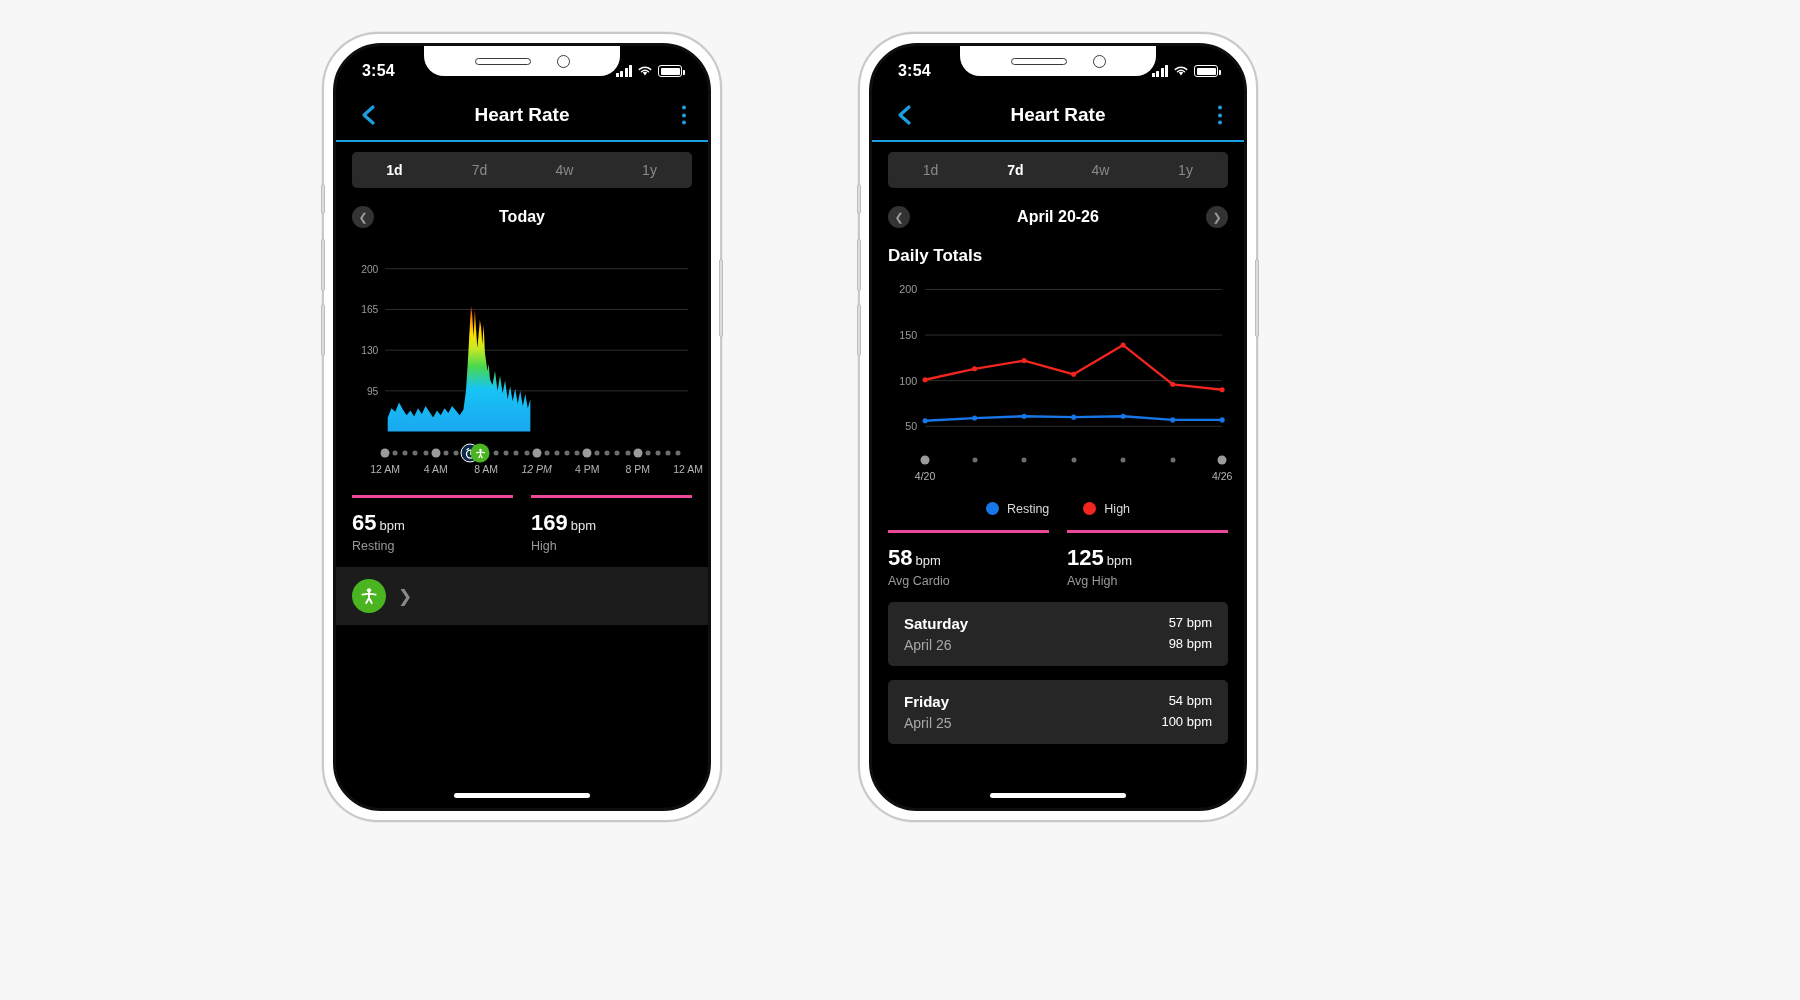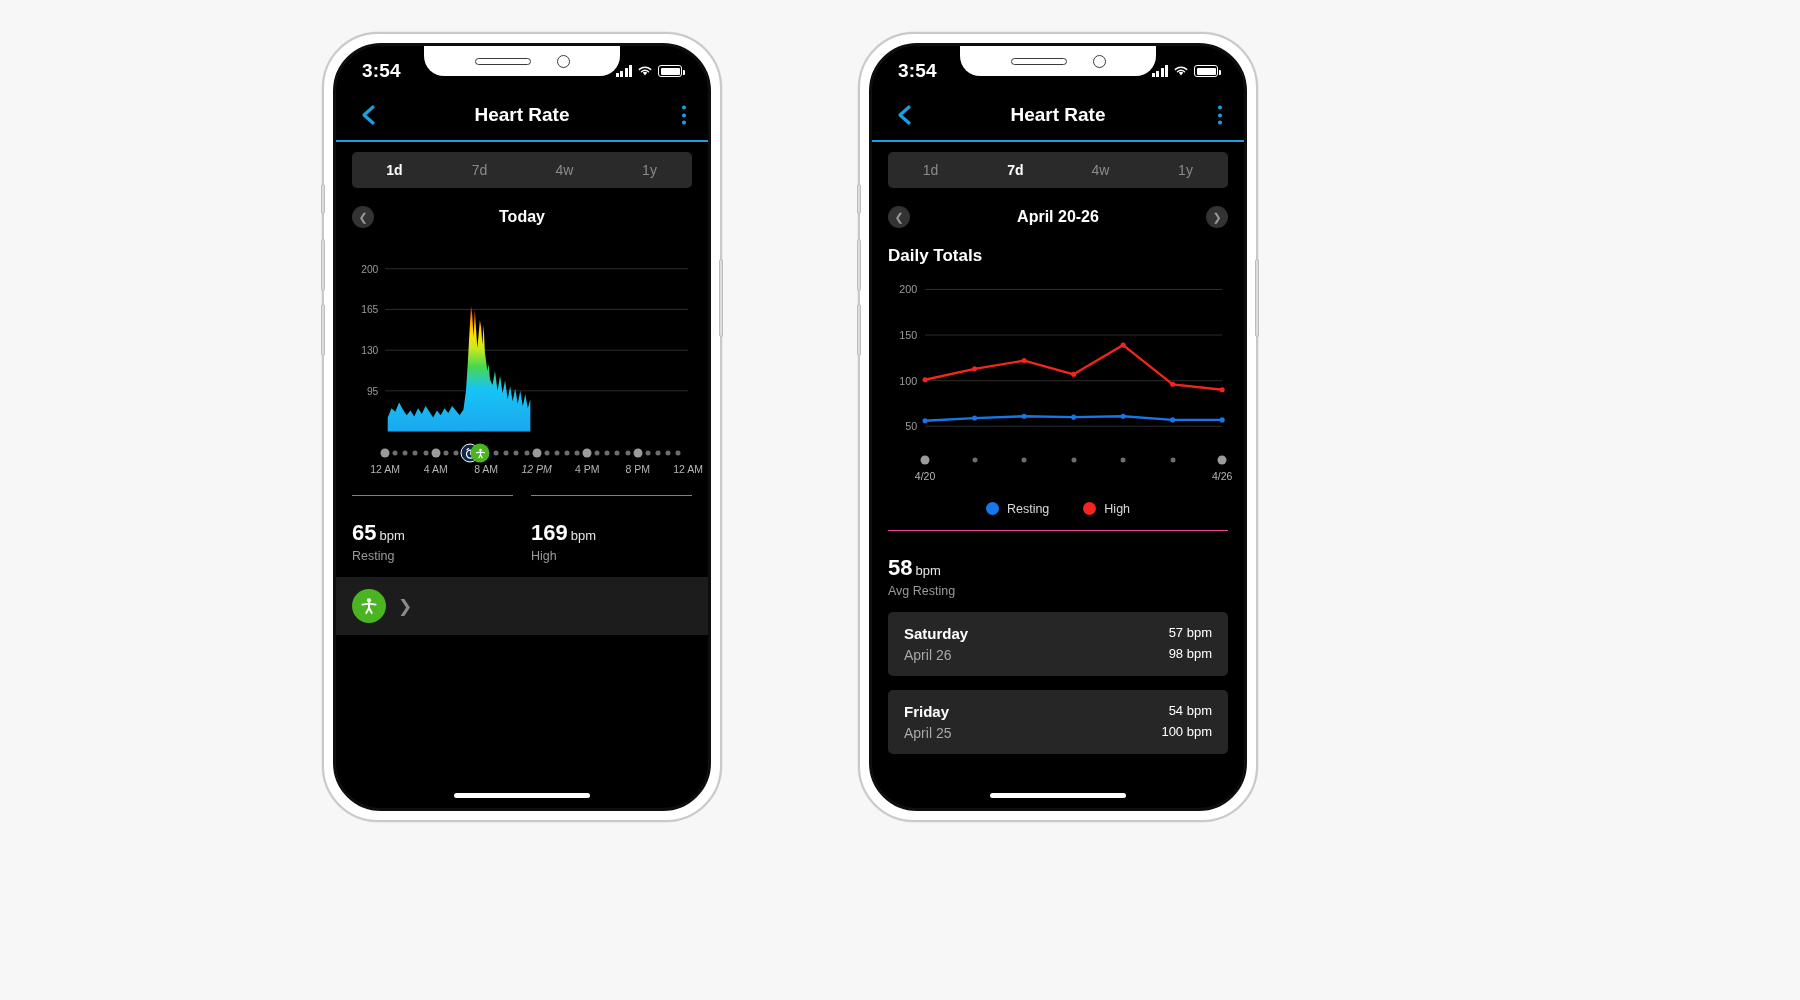--- a/index.html
+++ b/index.html
@@ -59,21 +59,21 @@
     position: absolute; bottom: 10px; left: 50%; transform: translateX(-50%);
     width: 136px; height: 5px; border-radius: 3px; background: #ffffff; z-index: 6;
   }
 
   
   .statusbar {
     position: relative; height: 44px;
     display: flex; align-items: center; justify-content: space-between;
     padding: 0 26px 0 26px; color: #fff;
   }
-  .clock { font-size: 19px; font-weight: bold; letter-spacing: 0.2px; margin-top: 6px;}
+  .clock { font-size: 16px; font-weight: bold; letter-spacing: 0.2px; margin-top: 6px;}
   .status-right { display: flex; align-items: center; gap: 5px; margin-top: 6px;}
   .bars { display: flex; align-items: flex-end; gap: 1.5px; height: 12px; }
   .bars i { display: block; width: 3px; background: #fff; border-radius: 0.5px; }
   .bars i:nth-child(1){height:4px} .bars i:nth-child(2){height:6px}
   .bars i:nth-child(3){height:9px} .bars i:nth-child(4){height:12px}
   .batt { width: 24px; height: 12px; border: 1.4px solid #fff; border-radius: 3px; position: relative; }
   .batt::after { content:""; position:absolute; right:-3.5px; top:3.5px; width:2px; height:5px; background:#fff; border-radius:0 1px 1px 0;}
   .batt i { position:absolute; inset:1.5px; background:#fff; border-radius:1px; }
 
   
@@ -139,21 +139,21 @@
     font-size: 11px; color: #fff;
   }
   .micon.alarm { background: #0d2a4a; border: 1.5px solid #ffffff; }
   .micon.activity { background: #4ab521; }
 
   .tick-row { position: relative; height: 18px; margin: 2px 14px 0 14px; text-align: right; }
   .tick-label { position: absolute; transform: translateX(-50%); font-size: 10.5px; color: #b5b5b5; white-space: nowrap; }
 
   
   .stats { display: flex; margin: 14px 16px 0 16px; }
-  .stat { flex: 1; border-top: 1px solid #ec4899; padding: 24px 0 0 0; }
+  .stat { flex: 1; border-top: 3px solid #ec4899; padding: 12px 0 0 0; }
   .stat + .stat { margin-left: 18px; }
   .stat-val { color: #fff; font-size: 22px; font-weight: bold; }
   .stat-val .unit { font-size: 13px; font-weight: normal; color: #e6e6e6; margin-left: 3px; }
   .stat-label { color: #9a9a9a; font-size: 12.5px; margin-top: 3px; }
 
   
   .act-row {
     display: flex; align-items: center; gap: 12px;
     background: #1c1c1c; margin-top: 14px; padding: 12px 16px; cursor: pointer;
   }
@@ -533,21 +533,25 @@
           </div>
           <div class="legend-item">
             <div class="legend-swatch" style="background: rgb(243, 38, 31);"></div>
             <div class="legend-label">High</div>
           </div>
         </div>
 
         <div class="stats">
           <div class="stat">
             <div class="stat-val"><span>58</span><span class="unit">bpm</span></div>
-            <div class="stat-label">Avg Resting</div>
+            <div class="stat-label">Avg Cardio</div>
+          </div>
+          <div class="stat">
+            <div class="stat-val"><span>125</span><span class="unit">bpm</span></div>
+            <div class="stat-label">Avg High</div>
           </div>
         </div>
 
         <div class="day-card">
           <div>
             <div class="day-name">Saturday</div>
             <div class="day-date">April 26</div>
           </div>
           <div class="day-right">
             <div class="day-bpm">57 bpm</div>

